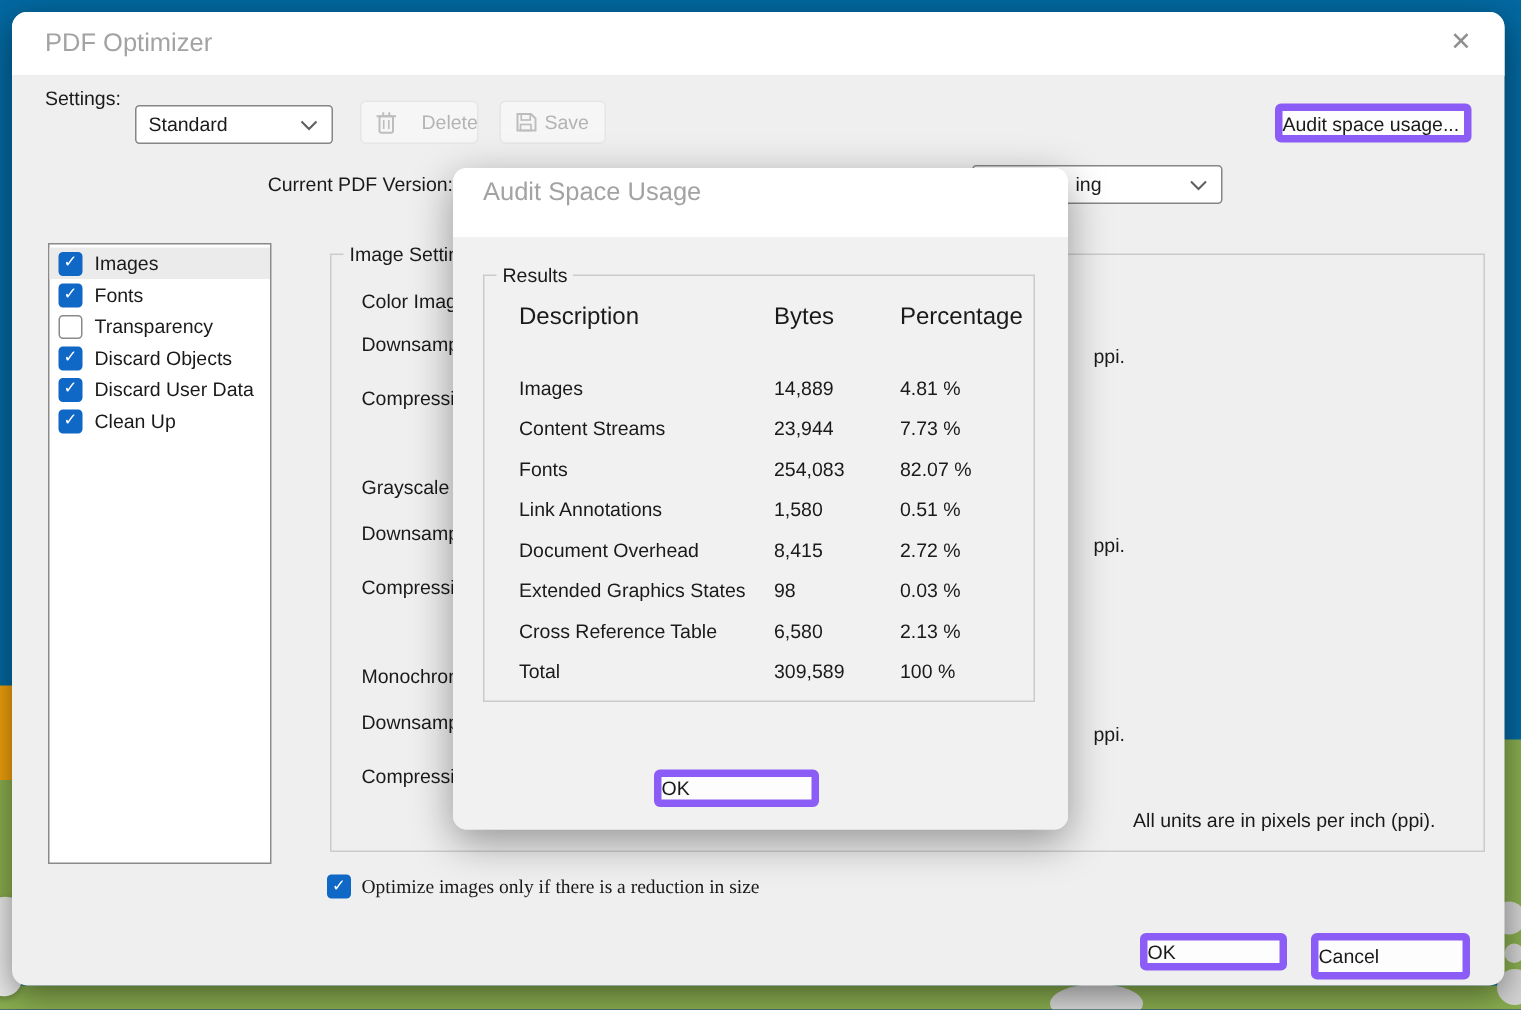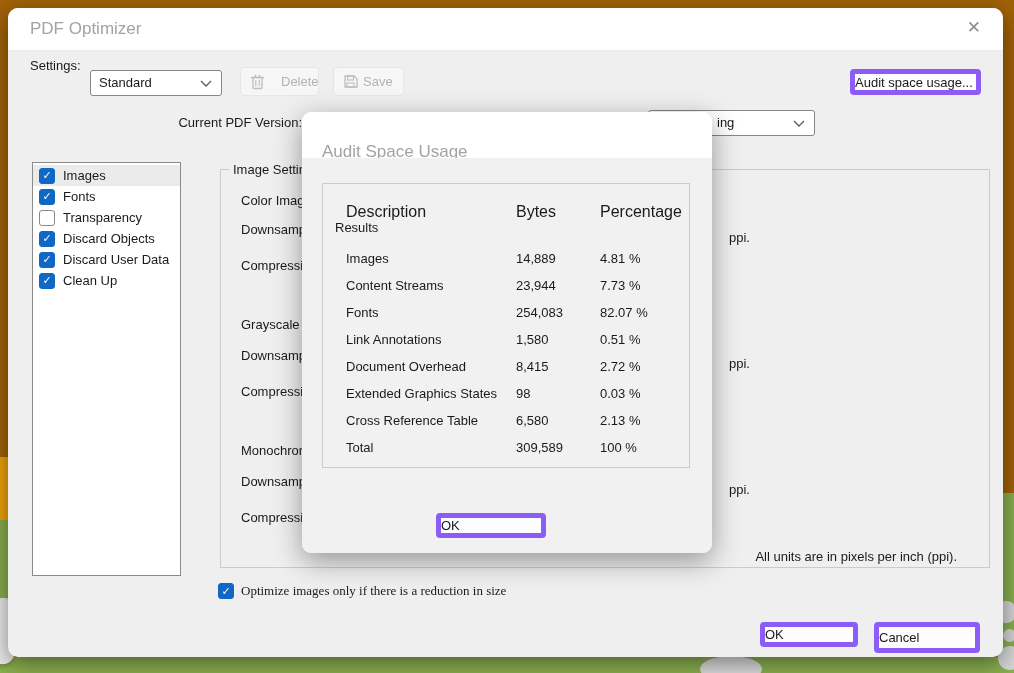--- a/index.html
+++ b/index.html
@@ -1,17 +1,17 @@
 <!DOCTYPE html>
 <html><head>
 <meta charset="utf-8">
 <style>
   html,body{margin:0;padding:0;background:#0e2a3d;}
   *{box-sizing:border-box;font-family:"Liberation Sans","DejaVu Sans",sans-serif;}
-  #screen{position:relative;width:1014px;height:673px;overflow:hidden;background:#a16207;}
+  #screen{position:relative;width:1014px;height:673px;overflow:hidden;background:#0369a1;}
 
   
   .bg{position:absolute;}
 
   
   #main-dialog{position:absolute;left:8px;top:8px;width:995px;height:649px;
     background:#efefef;border-radius:10px;box-shadow:0 6px 22px rgba(0,0,0,.45);}
   #main-titlebar{position:absolute;left:0;top:0;width:100%;height:43px;background:#ffffff;
     border-radius:10px 10px 0 0;border-bottom:1px solid #ededed;}
   .dlg-title{position:absolute;left:22px;top:11px;font-size:17px;color:#a3a3a3;}
@@ -174,46 +174,46 @@
       <span class="lbl" style="left:20px;top:178px;">Downsampl</span>
       <span class="lbl" style="left:20px;top:214px;">Compressio</span>
       <span class="lbl" style="left:20px;top:273px;">Monochron</span>
       <span class="lbl" style="left:20px;top:304px;">Downsampl</span>
       <span class="lbl" style="left:20px;top:340px;">Compressio</span>
 
       <span class="lbl" style="left:508px;top:60px;">ppi.</span>
       <span class="lbl" style="left:508px;top:186px;">ppi.</span>
       <span class="lbl" style="left:508px;top:312px;">ppi.</span>
 
-      <span class="lbl" style="right:32px;top:379px;">All units are in pixels per inch (ppi).</span>
+      <span class="lbl" style="right:32px;top:369px;">All units are in pixels per inch (ppi).</span>
     </div>
 
     <div style="position:absolute;left:210px;top:575px;display:flex;align-items:center;gap:7px;">
       <span class="cb on">
           <span class="tick">✓</span>
         </span>
       <span class="lbl" style="position:static;font-family:Liberation Serif, serif;">Optimize images only if there is a reduction in size</span>
     </div>
 
     <div class="btn" style="left:752px;top:614px;width:98px;height:25px;">
       <span>OK</span>
     </div>
     <div class="btn" style="left:866px;top:614px;width:106px;height:31px;">
       <span>Cancel</span>
     </div>
   </div>
 
   <div id="audit-modal">
     <div id="audit-titlebar">
-      <span class="dlg-title" style="left:20px;top:30px;text-align:right;">Audit Space Usage</span>
+      <span class="dlg-title" style="left:20px;top:6px;text-align:right;">Audit Space Usage</span>
     </div>
     <div id="audit-body">
 
       <div class="groupbox" style="left:20px;top:25px;width:368px;height:285px;">
-        <span class="group-label" style="left:8px;background:#f1f1f1;margin-top:44px;">Results</span>
+        <span class="group-label" style="left:8px;background:#f1f1f1;">Results</span>
 
         <div class="tbl-head" style="position:absolute;left:23px;top:19px;right:10px;">
           <span>Description</span>
           <span>Bytes</span>
           <span>Percentage</span>
         </div>
 
         <div style="position:absolute;left:23px;top:61px;right:10px;">
           <div class="tbl-row">
             <span>Images</span>

